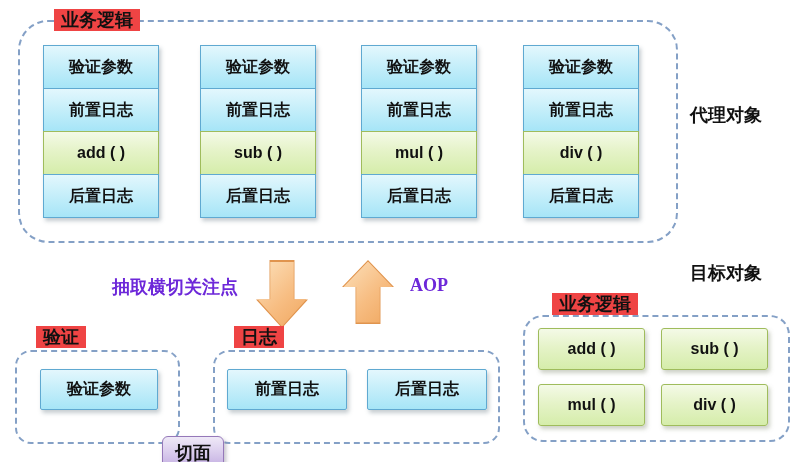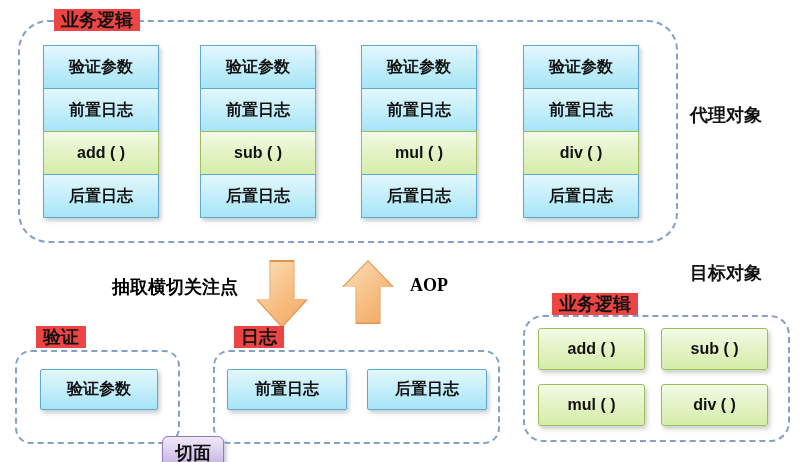--- a/index.html
+++ b/index.html
@@ -101,21 +101,21 @@
   .arrow .fill { inset: 1.5px; background: linear-gradient(135deg, #fce0ba 0%, #f7bd82 55%, #f0a75f 100%); }
   .arrow.down .edge, .arrow.down .fill {
     clip-path: polygon(26% 0, 74% 0, 74% 58%, 100% 58%, 50% 100%, 0 58%, 26% 58%);
   }
   .arrow.up .edge, .arrow.up .fill {
     clip-path: polygon(50% 0, 100% 42%, 74% 42%, 74% 100%, 26% 100%, 26% 42%, 0 42%);
   }
 
   .mid-label {
     position: absolute;
-    font-size: 18px; font-weight: bold; color: #000000;
+    font-size: 18px; font-weight: bold; color: #6d28d9;
     white-space: nowrap;
   }
 </style>
 </head>
 <body>
 
 <div id="canvas">
 
   <div class="group big" style="left:18px; top:20px; width:660px; height:223px;"></div>
   <span class="group-label" style="left:54px; top:9px;">业务逻辑</span>

